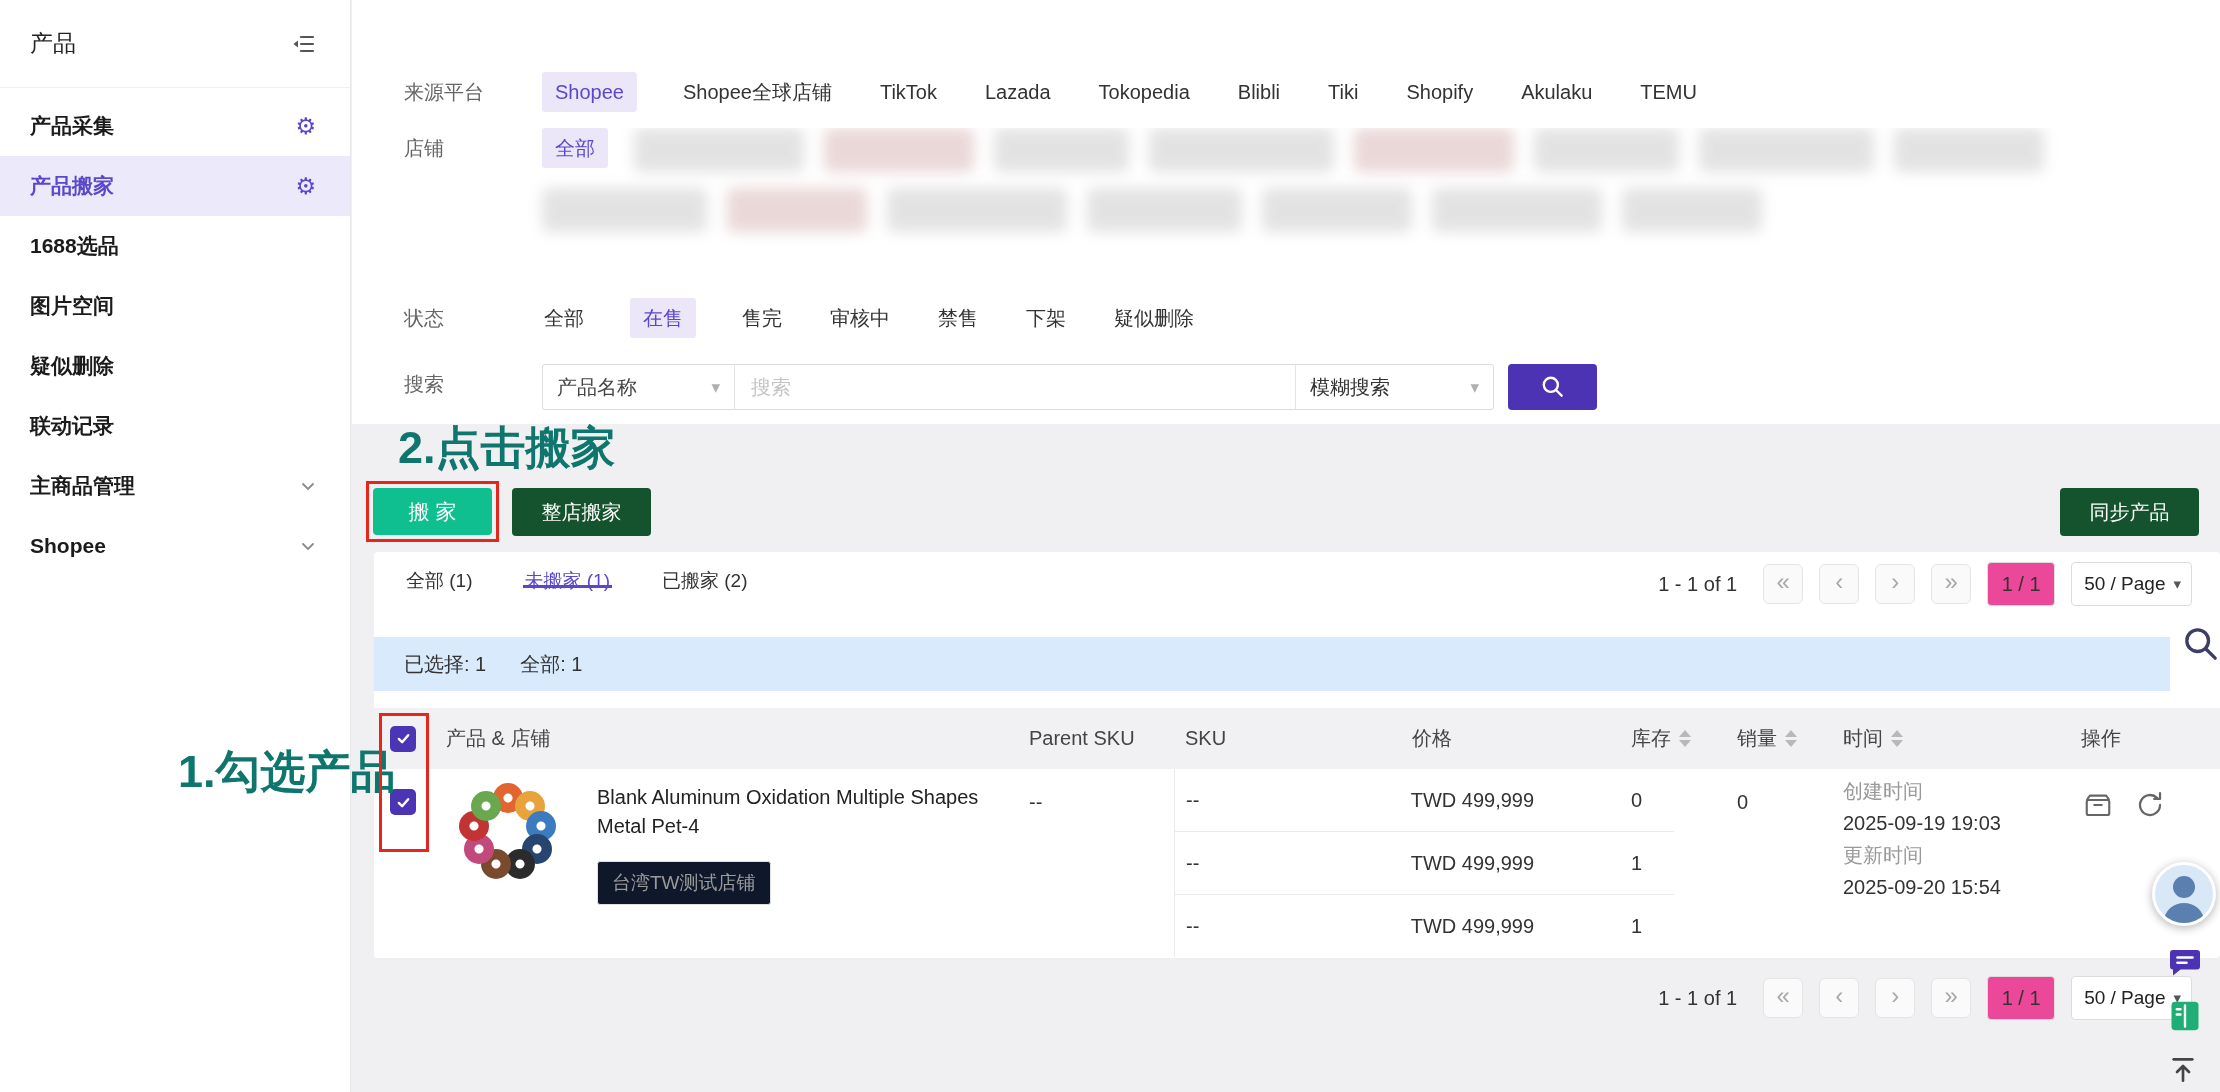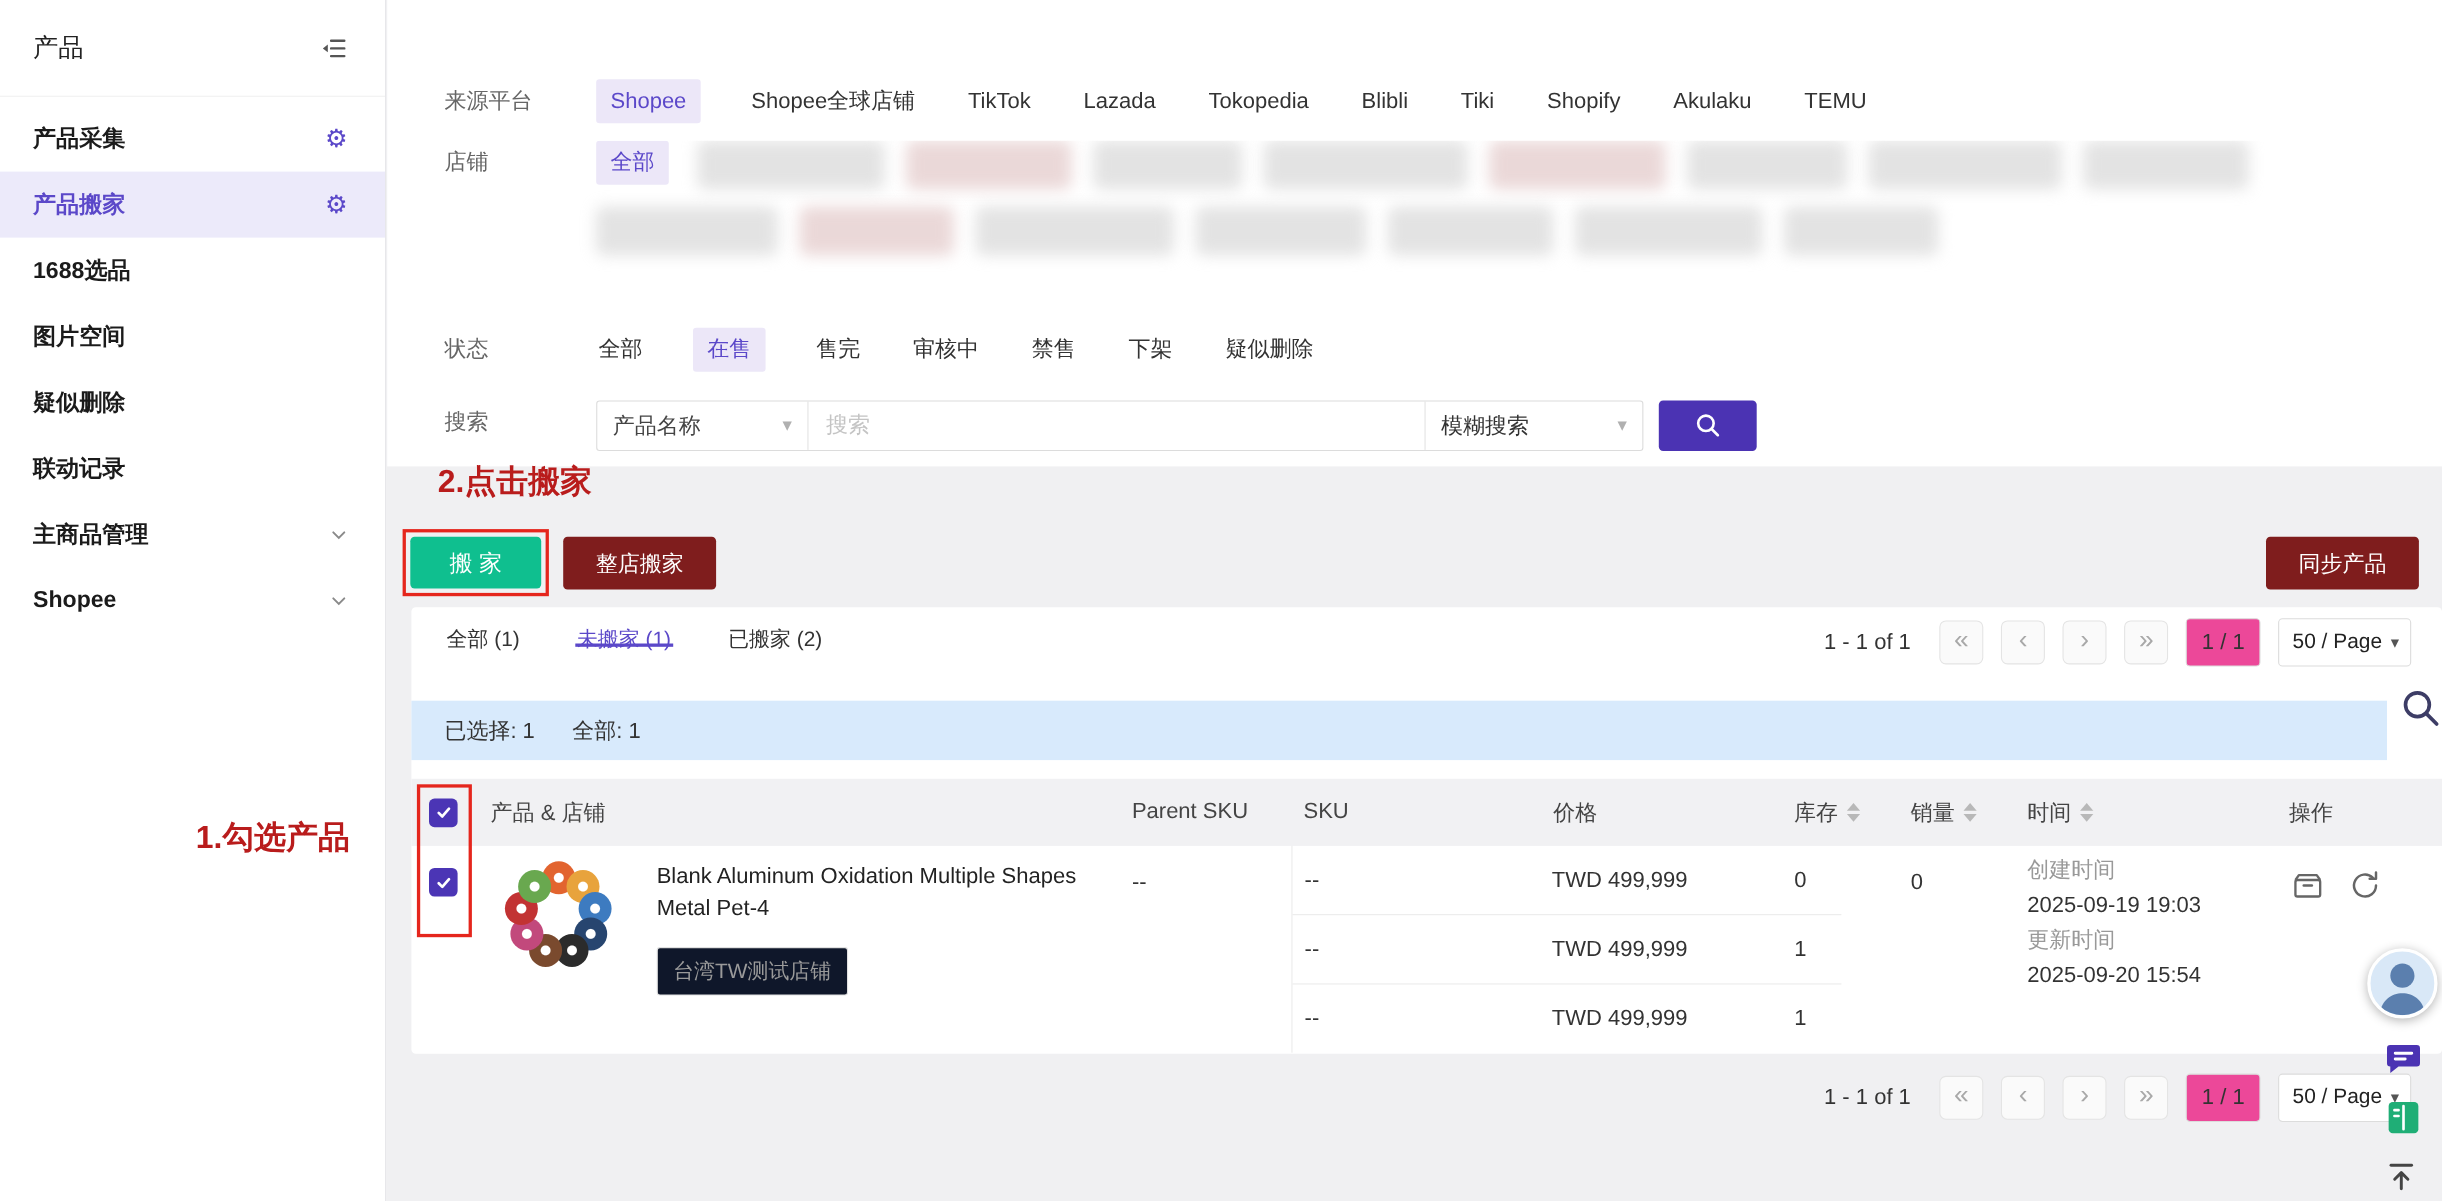--- a/index.html
+++ b/index.html
@@ -33,29 +33,29 @@
   .search-group { display:flex; height:46px; border:1px solid #dcdcdc; border-radius:3px; background:#fff; }
   .sg-select { display:flex; align-items:center; justify-content:space-between; padding:0 14px; font-size:20px; color:#333; cursor:pointer; }
   .sg-select.first { width:192px; border-right:1px solid #e3e3e3; color:#444; }
   .sg-select.second { width:198px; border-left:1px solid #e3e3e3; }
   .sg-caret { color:#b0b0b0; font-size:17px; margin-left:10px; }
   .sg-input { border:none; outline:none; width:560px; padding:0 16px; font-size:20px; color:#333; background:transparent; }
   .sg-input::placeholder { color:#c4c4c4; }
   .search-btn { width:89px; height:46px; margin-left:14px; background:#4b33b3; border:none; border-radius:4px; display:flex; align-items:center; justify-content:center; cursor:pointer; }
 
   
-  .ann { position:absolute; color:#b91c1c; font-size:29px; font-weight:bold; z-index:6; white-space:nowrap; }
+  .ann { position:absolute; color:#0f766e; font-size:45px; font-weight:bold; z-index:6; white-space:nowrap; }
   .ann2 { left:398px; top:418px; }
   .ann1 { left:178px; top:742px; }
   .red-box { position:absolute; left:379px; top:713px; width:50px; height:139px; border:3px solid #e5261d; z-index:6; pointer-events:none; }
 
   
   .move-wrap { position:absolute; left:366px; top:481px; border:3px solid #e5261d; padding:4px; z-index:5; }
   .btn-green { width:119px; height:47px; background:#0fbf8f; color:#fff; font-size:21px; border:none; border-radius:4px; cursor:pointer; }
-  .btn-purple { position:absolute; top:488px; width:139px; height:48px; background:#7f1d1d; color:#fff; font-size:20px; border:none; border-radius:4px; cursor:pointer; z-index:4; }
+  .btn-purple { position:absolute; top:488px; width:139px; height:48px; background:#14532d; color:#fff; font-size:20px; border:none; border-radius:4px; cursor:pointer; z-index:4; }
   .btn-whole { left:512px; }
   .btn-sync { left:2060px; }
 
   
   .table-card { position:absolute; left:374px; top:552px; width:1846px; height:406px; background:#fff; border-radius:4px; z-index:1; }
   .tc-top { height:85px; display:flex; align-items:flex-start; justify-content:space-between; padding:0 28px 0 30px; }
   .tabs { display:flex; gap:48px; }
   .tab { font-size:19px; color:#333; padding:16px 2px 18px; position:relative; cursor:pointer; white-space:nowrap; }
   .tab.active { color:#5b48c9; }
   .tab.active::after { content:""; position:absolute; left:0; right:0; bottom:24px; height:3px; background:#5b48c9; }

